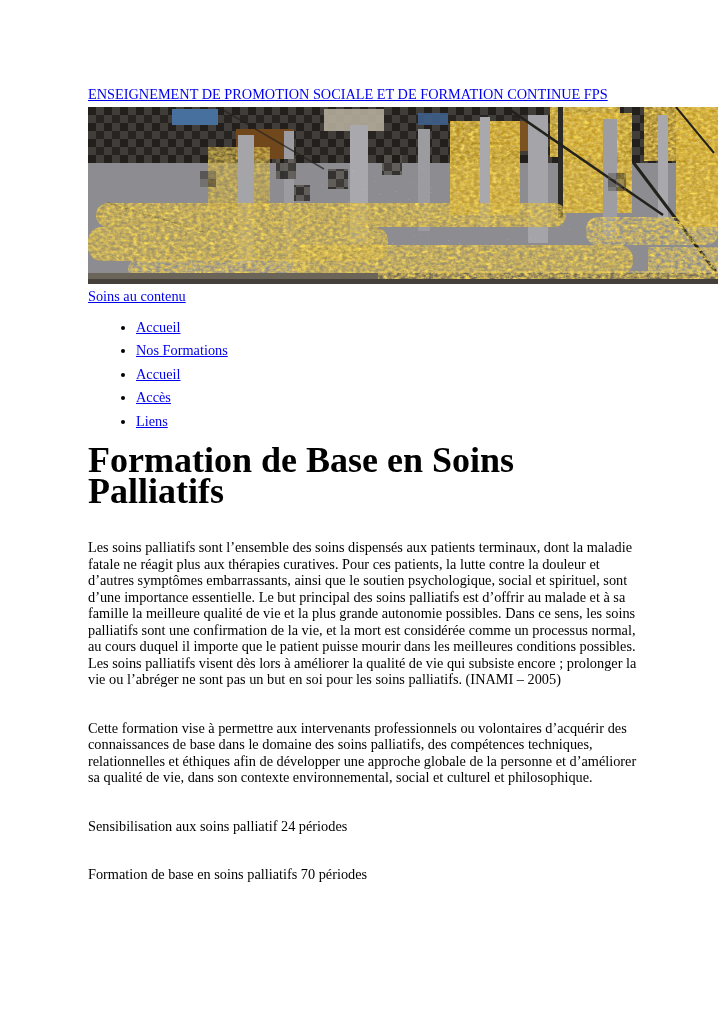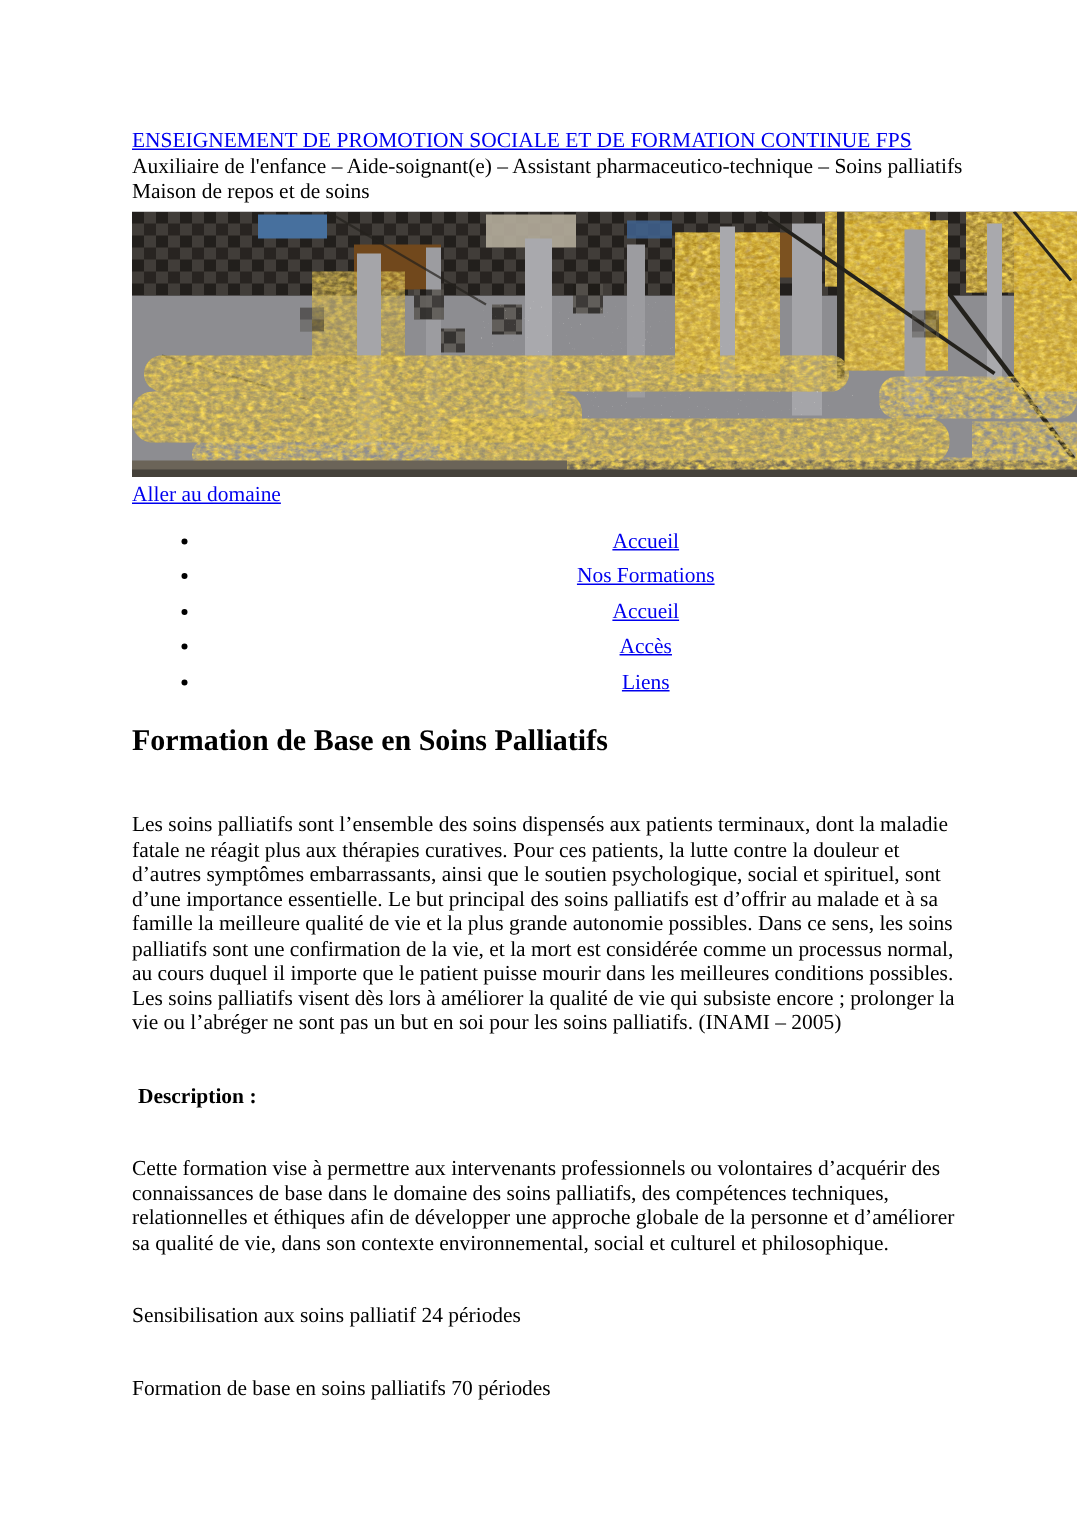--- a/index.html
+++ b/index.html
@@ -45,39 +45,38 @@
   .hero svg { display: block; }
   .skip-link {
     display: inline-block;
     margin-top: 4px;
   }
   ul.nav {
     margin: 14px 0;
     padding-left: 48px;
     list-style-type: disc;
   }
-  ul.nav li { margin: 7px 0; text-align: center; }
+  ul.nav li { margin: 7px 0; }
   h1.page-title {
-    font-size: 20px;
+    font-size: 36px;
     line-height: 31px;
     font-weight: bold;
     margin: 16px 0 12px 0;
   }
   p { margin: 32px 0; }
   .bold { font-weight: bold; }
   .indent1 { padding-left: 4px; }
 </style>
 </head>
 <body>
 
 <div class="page">
 
   <header class="site-header">
     <a href="#" class="site-link">ENSEIGNEMENT DE PROMOTION SOCIALE ET DE FORMATION CONTINUE FPS</a>
-    <div class="subtitle">Auxiliaire de l'enfance – Aide-soignant(e) – Assistant pharmaceutico-technique – Soins palliatifs Maison de repos et de soins</div>
   </header>
 
   <div class="hero">
     <svg width="630" height="177" viewBox="0 0 630 177" role="img" xmlns="http://www.w3.org/2000/svg">
       <defs>
         <pattern id="checker" width="16" height="16" patternUnits="userSpaceOnUse">
           <rect width="16" height="16" fill="#57534d"></rect>
           <rect width="8" height="8" fill="#1f1c18"></rect>
           <rect x="8" y="8" width="8" height="8" fill="#2a2622"></rect>
         </pattern>
@@ -167,32 +166,31 @@
       </g>
 
       <g>
         <rect y="166" width="630" height="11" fill="#6b6458"></rect>
         <rect y="172" width="630" height="5" fill="#45413a"></rect>
         <rect x="290" y="164" width="340" height="8" filter="url(#leaf)" fill="#b99a2e"></rect>
       </g>
     </svg>
   </div>
 
-  <a href="#" class="skip-link">Aller au domaine</a>
+  <a href="#" class="skip-link">Soins au contenu</a>
 
   <ul class="nav">
     <li><a href="#">Accueil</a></li>
     <li><a href="#">Nos Formations</a></li>
     <li><a href="#">Accueil</a></li>
     <li><a href="#">Accès</a></li>
     <li><a href="#">Liens</a></li>
   </ul>
 
   <main class="text-col">
     <h1 class="page-title">Formation de Base en Soins Palliatifs</h1>
     <p>Les soins palliatifs sont l’ensemble des soins dispensés aux patients terminaux, dont la maladie fatale ne réagit plus aux thérapies curatives. Pour ces patients, la lutte contre la douleur et d’autres symptômes embarrassants, ainsi que le soutien psychologique, social et spirituel, sont d’une importance essentielle. Le but principal des soins palliatifs est d’offrir au malade et à sa famille la meilleure qualité de vie et la plus grande autonomie possibles. Dans ce sens, les soins palliatifs sont une confirmation de la vie, et la mort est considérée comme un processus normal, au cours duquel il importe que le patient puisse mourir dans les meilleures conditions possibles. Les soins palliatifs visent dès lors à améliorer la qualité de vie qui subsiste encore ; prolonger la vie ou l’abréger ne sont pas un but en soi pour les soins palliatifs. (INAMI – 2005)</p>
-    <p class="bold indent1">Description :</p>
     <p>Cette formation vise à permettre aux intervenants professionnels ou volontaires d’acquérir des connaissances de base dans le domaine des soins palliatifs, des compétences techniques, relationnelles et éthiques afin de développer une approche globale de la personne et d’améliorer sa qualité de vie, dans son contexte environnemental, social et culturel et philosophique.</p>
     <p>Sensibilisation aux soins palliatif 24 périodes</p>
     <p>Formation de base en soins palliatifs 70 périodes</p>
   </main>
 
 </div>
 
 </body></html>

